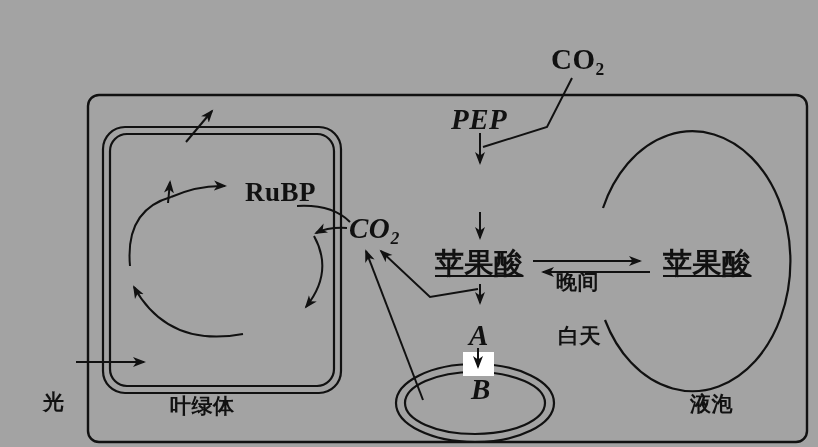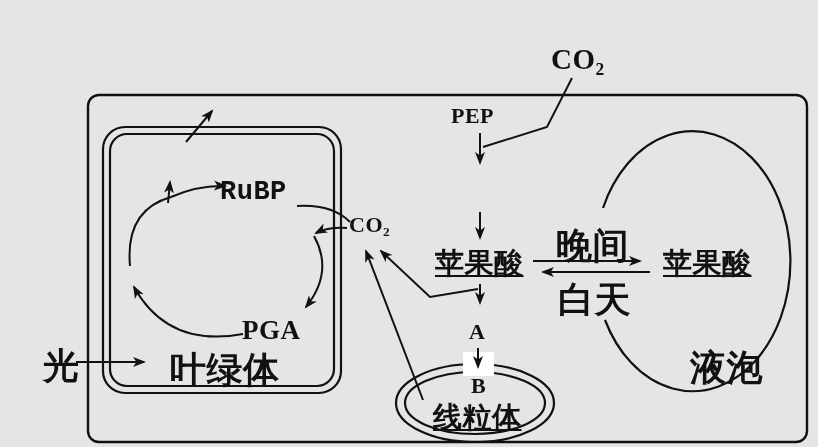--- a/index.html
+++ b/index.html
@@ -4,40 +4,40 @@
 <style>
   html, body {
     margin: 0;
     padding: 0;
     background: #ffffff;
   }
   .figure {
     position: relative;
     width: 818px;
     height: 447px;
-    background: #e5e5e5;
+    background: #a3a3a3;
     font-family: "Liberation Serif", "DejaVu Serif", serif;
     overflow: hidden;
   }
   .figure svg {
     position: absolute;
     left: 0;
     top: 0;
   }
   .lbl {
     position: absolute;
     line-height: 1;
     font-weight: 700;
     color: #111111;
     white-space: nowrap;
     letter-spacing: 0.5px;
   }
   .latin  { font-size: 27px; }
-  .latin-sm { font-size: 22px; }
-  .cjk    { font-size: 36px; }
+  .latin-sm { font-size: 29px; font-style: italic; }
+  .cjk    { font-size: 21px; margin-top: 44px; }
   .cjk-lg { font-size: 29px; text-decoration: underline; }
 </style>
 </head>
 <body>
 
 <div class="figure">
 
   <svg width="818" height="447" viewBox="0 0 818 447">
     <defs>
       <marker id="ah" markerUnits="userSpaceOnUse" markerWidth="14" markerHeight="11" refX="11" refY="5.5" orient="auto">
@@ -95,26 +95,24 @@
   <div class="lbl cjk" style="left:558px; top:282px;font-family:Liberation Serif, serif;">白天</div>
 
   <div class="lbl cjk-lg" style="left:663px; top:249px;">苹果酸</div>
 
   <div class="lbl cjk" style="left:690px; top:350px;">液泡</div>
 
   <div class="lbl latin-sm" style="left:469px; top:321px;">A</div>
 
   <div class="lbl latin-sm" style="left:471px; top:375px;">B</div>
 
-  <div class="lbl cjk-lg" style="left:433px; top:403px;">线粒体</div>
 
   <div class="lbl latin-sm" style="left:349px; top:214px;">CO₂</div>
 
 
-  <div class="lbl latin" style="left:220px; top:179px;font-family:Liberation Mono, monospace;">RuBP</div>
+  <div class="lbl latin" style="left:245px; top:179px;">RuBP</div>
 
-  <div class="lbl latin" style="left:242px; top:317px;">PGA</div>
 
   <div class="lbl cjk" style="left:170px; top:352px;">叶绿体</div>
 
   <div class="lbl cjk" style="left:43px; top:348px;">光</div>
 
 </div>
 
 </body></html>

